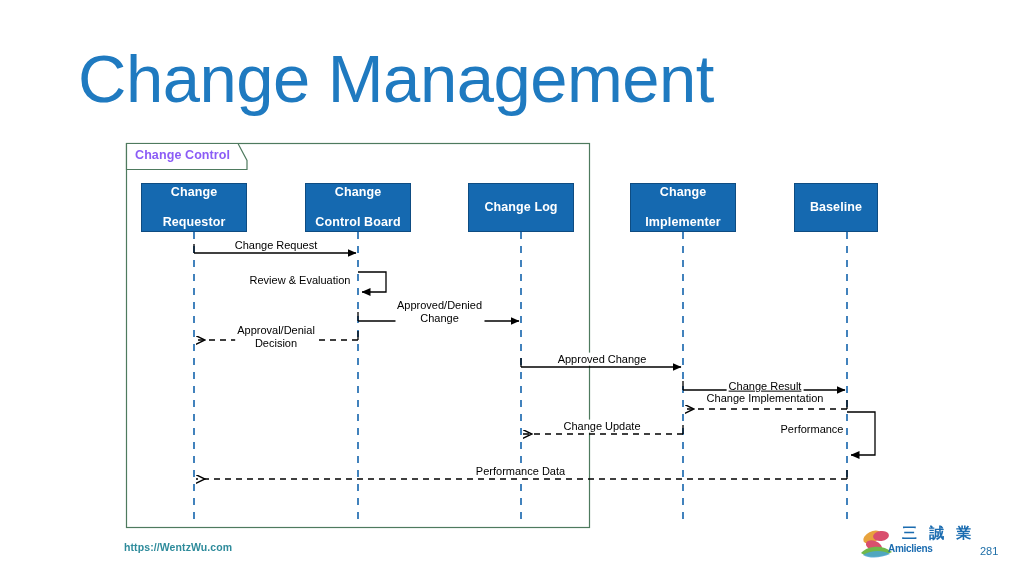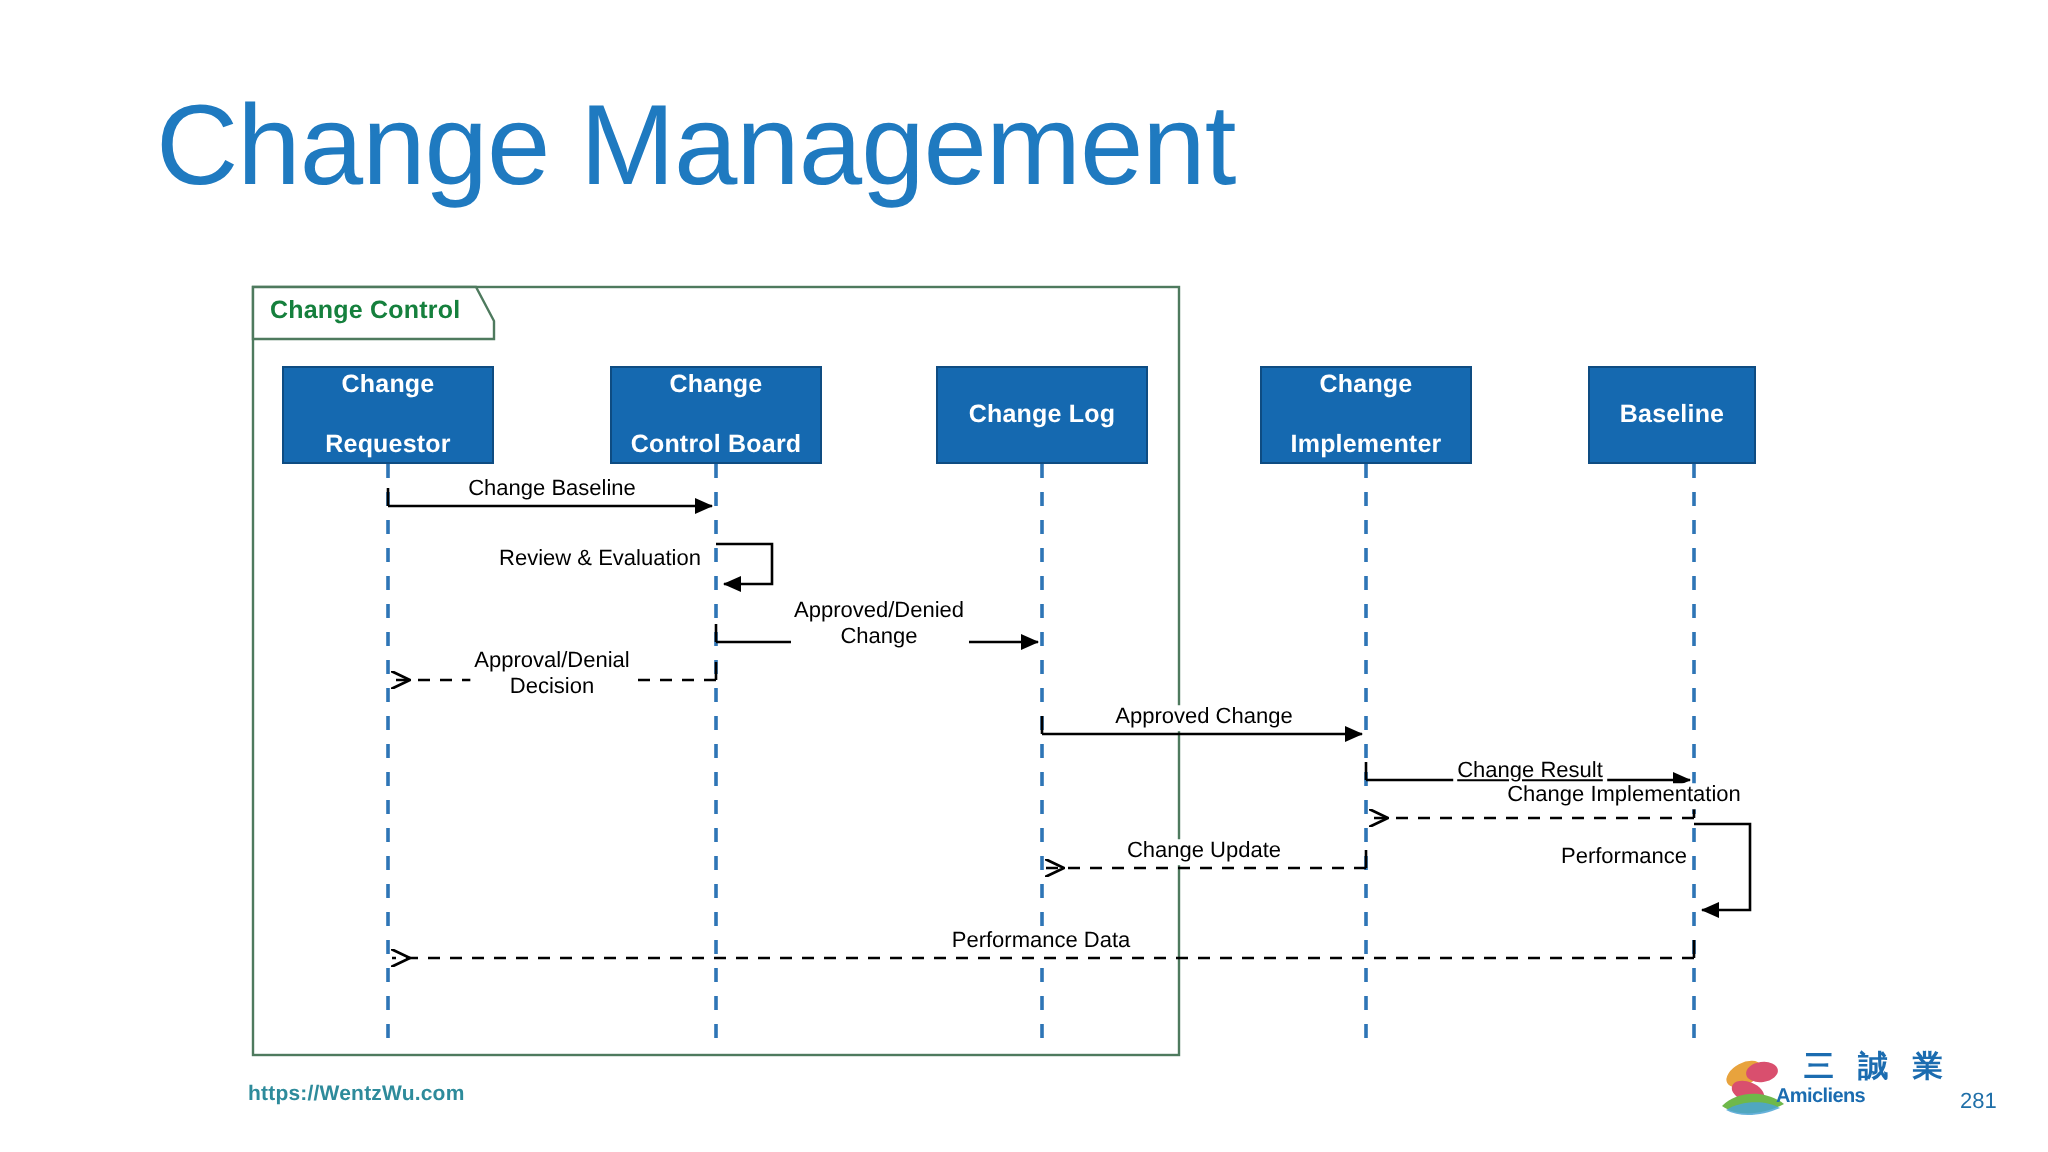--- a/index.html
+++ b/index.html
@@ -14,21 +14,21 @@
     overflow: hidden;
     font-family: "Liberation Sans", sans-serif;
     -webkit-font-smoothing: antialiased;
   }
 
   
   .slide-title {
     position: absolute;
     left: 78px;
     top: 44px;
-    font-size: 57px;
+    font-size: 67px;
     line-height: 1.05;
     font-weight: 400;
     color: #1F7AC0;
     letter-spacing: -0.5px;
     white-space: nowrap;
   }
 
   
   #diagram {
     position: absolute;
@@ -66,21 +66,21 @@
     background: #ffffff;
     padding: 0 2px;
     box-sizing: border-box;
   }
 
   
   .frame-label {
     position: absolute;
     font-size: 12.5px;
     font-weight: bold;
-    color: #15803d;
+    color: #8b5cf6;
     letter-spacing: 0.1px;
   }
 
   
   .footer-url {
     position: absolute;
     left: 76px;
     top: 541px;
     font-size: 10.5px;
     font-weight: bold;
@@ -190,28 +190,28 @@
       <span>Change Log</span>
     </div>
     <div class="lifeline-box" style="left: 630px; top: 183px; width: 106px; height: 49px; flex-direction: column;">
       <span>Change</span>
       <br>
       <span>Implementer</span>
     </div>
     <div class="lifeline-box" style="left: 794px; top: 183px; width: 84px; height: 49px; flex-direction: column;">
       <span>Baseline</span>
     </div>
-    <div class="msg-label" style="left: 276px; top: 245px; transform: translate(-50%, -50%);">Change Baseline</div>
+    <div class="msg-label" style="left: 276px; top: 245px; transform: translate(-50%, -50%);">Change Request</div>
     <div class="msg-label" style="left: 300px; top: 280px; transform: translate(-50%, -50%);">Review &amp; Evaluation</div>
     <div class="msg-label" style="left: 439.5px; top: 305px; transform: translate(-50%, -22%);">Approved/Denied
 Change</div>
     <div class="msg-label" style="left: 276px; top: 330px; transform: translate(-50%, -22%);">Approval/Denial
 Decision</div>
     <div class="msg-label" style="left: 602px; top: 359px; transform: translate(-50%, -50%);">Approved Change</div>
-    <div class="msg-label" style="left: 765px; top: 398px; transform: translate(-50%, -50%); margin-left: 47px;">Change Implementation</div>
+    <div class="msg-label" style="left: 765px; top: 398px; transform: translate(-50%, -50%);">Change Implementation</div>
     <div class="msg-label" style="left: 765px; top: 386px; transform: translate(-50%, -50%); text-decoration: underline;">Change Result</div>
     <div class="msg-label" style="left: 602px; top: 426px; transform: translate(-50%, -50%);">Change Update</div>
     <div class="msg-label" style="left: 812px; top: 429px; transform: translate(-50%, -50%);">Performance</div>
     <div class="msg-label" style="left: 520.5px; top: 471px; transform: translate(-50%, -50%);">Performance Data</div>
   </div>
 
 <div class="footer-url">https://WentzWu.com</div>
 
 <svg class="logo" viewBox="0 0 110 40" xmlns="http://www.w3.org/2000/svg">
   <g transform="translate(2,4)">

